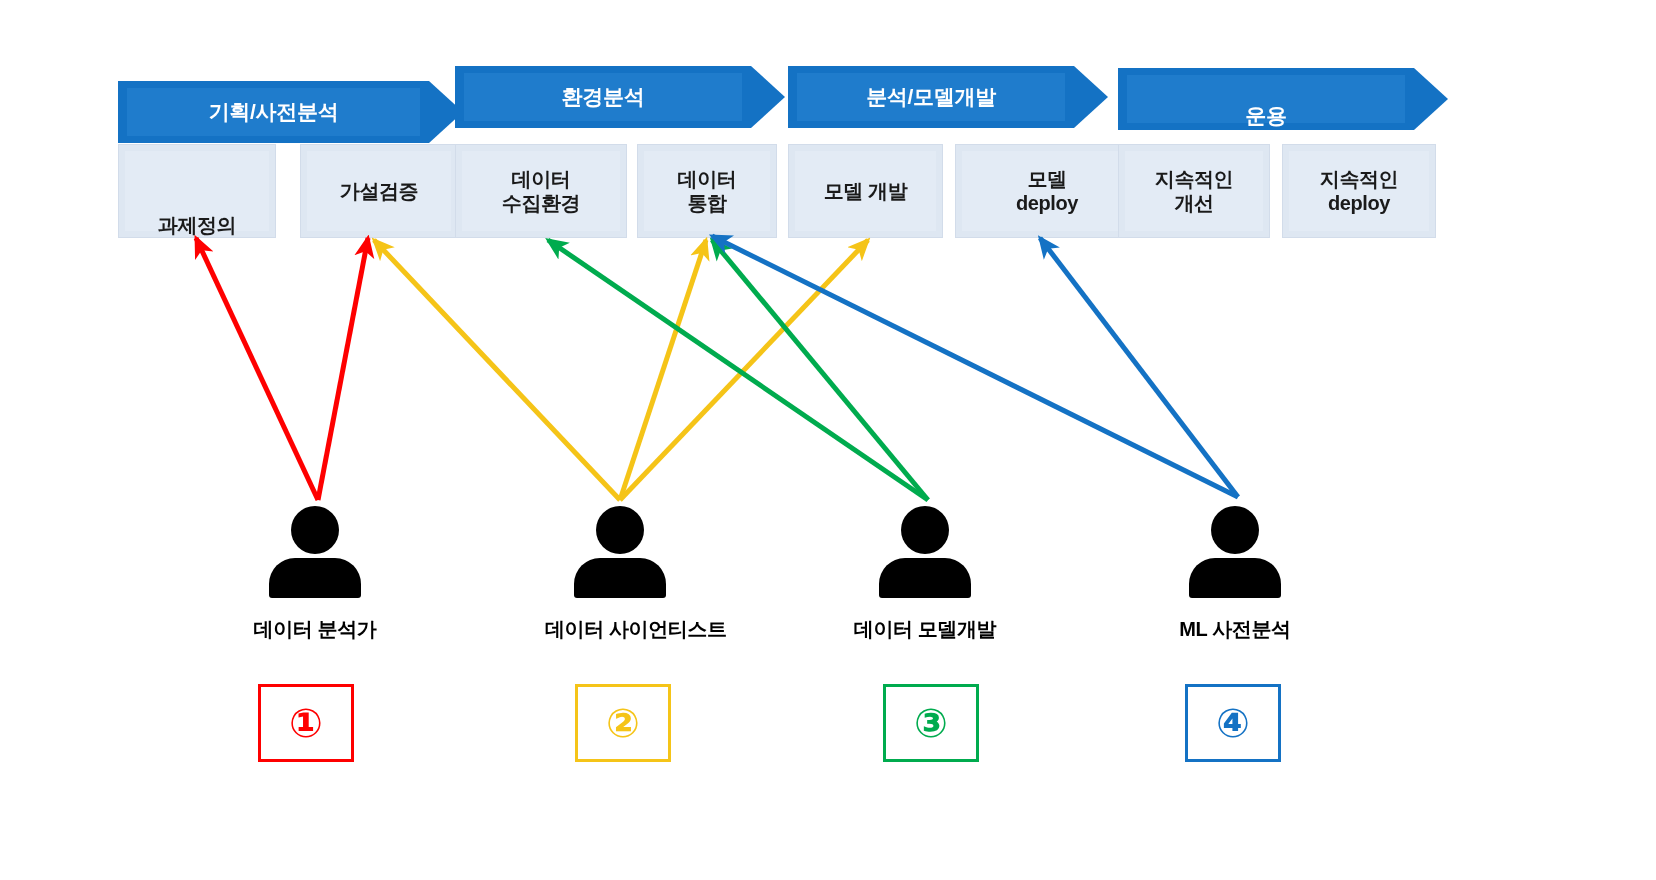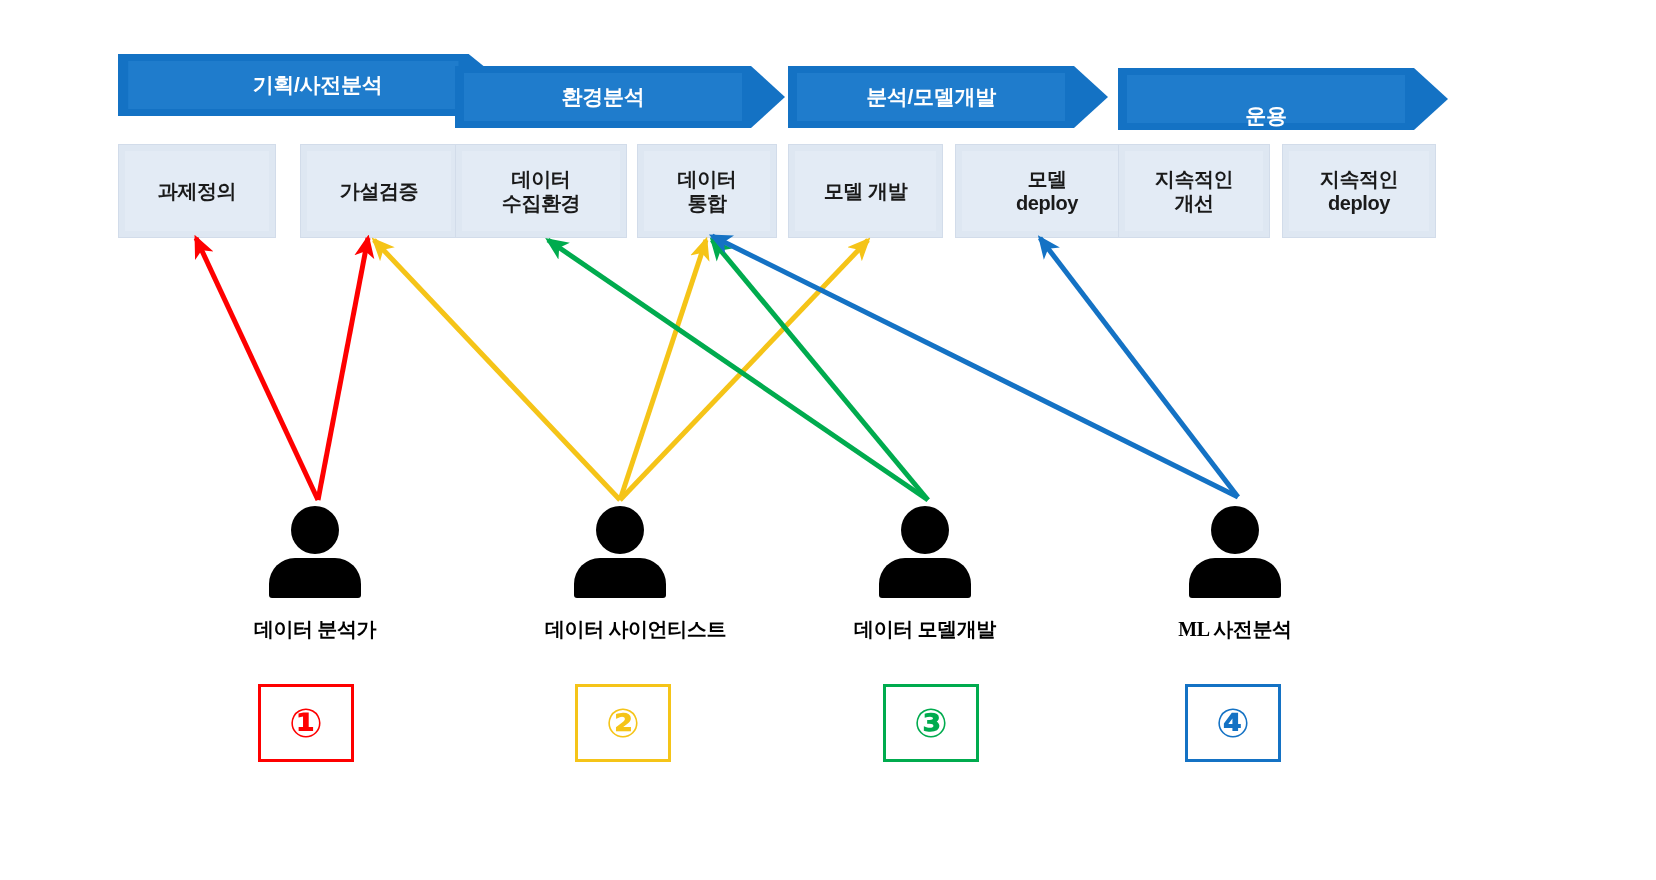--- a/index.html
+++ b/index.html
@@ -105,21 +105,20 @@
     background: #000000;
     border-radius: 26px 26px 3px 3px;
   }
   .person-label {
     margin-top: 22px;
     font-size: 20px;
     font-weight: bold;
     color: #000000;
     white-space: nowrap;
     letter-spacing: -0.4px;
-    font-family: Liberation Serif, serif;
   }
 
   
   .legend-box {
     position: absolute;
     width: 96px;
     height: 78px;
     box-sizing: border-box;
     border: 3px solid #000;
     background: #ffffff;
@@ -169,21 +168,21 @@
       <line x1="620" y1="500" x2="374" y2="240" stroke="#f5c418" stroke-width="5" stroke-linecap="butt" marker-end="url(#ah-2)"></line>
       <line x1="620" y1="500" x2="706" y2="240" stroke="#f5c418" stroke-width="5" stroke-linecap="butt" marker-end="url(#ah-2)"></line>
       <line x1="620" y1="500" x2="868" y2="240" stroke="#f5c418" stroke-width="5" stroke-linecap="butt" marker-end="url(#ah-2)"></line>
       <line x1="928" y1="500" x2="548" y2="240" stroke="#00ab4e" stroke-width="5" stroke-linecap="butt" marker-end="url(#ah-5)"></line>
       <line x1="928" y1="500" x2="712" y2="240" stroke="#00ab4e" stroke-width="5" stroke-linecap="butt" marker-end="url(#ah-5)"></line>
       <line x1="1238" y1="497" x2="712" y2="236" stroke="#1472c4" stroke-width="5" stroke-linecap="butt" marker-end="url(#ah-7)"></line>
       <line x1="1238" y1="497" x2="1040" y2="238" stroke="#1472c4" stroke-width="5" stroke-linecap="butt" marker-end="url(#ah-7)"></line>
     </svg>
 
   <div id="phases-container">
-      <div class="phase-banner" style="left: 118px; top: 54px; width: 345px; padding-left: 44px;">
+      <div class="phase-banner" style="left: 118px; top: 81px; width: 345px;">
         <svg class="phase-chevron" viewBox="0 0 345 62" preserveAspectRatio="none">
           <polygon points="0,0 311,0 345,31 311,62 0,62" fill="#1472c4"></polygon>
           <rect x="9" y="7" width="293" height="48" fill="#1f7ccc"></rect>
         </svg>
         <span class="phase-label">기획/사전분석</span>
       </div>
       <div class="phase-banner" style="left: 455px; top: 66px; width: 330px;">
         <svg class="phase-chevron" viewBox="0 0 330 62" preserveAspectRatio="none">
           <polygon points="0,0 296,0 330,31 296,62 0,62" fill="#1472c4"></polygon>
           <rect x="9" y="7" width="278" height="48" fill="#1f7ccc"></rect>
@@ -199,21 +198,21 @@
       </div>
       <div class="phase-banner" style="left: 1118px; top: 68px; width: 330px; align-items: flex-end;">
         <svg class="phase-chevron" viewBox="0 0 330 62" preserveAspectRatio="none">
           <polygon points="0,0 296,0 330,31 296,62 0,62" fill="#1472c4"></polygon>
           <rect x="9" y="7" width="278" height="48" fill="#1f7ccc"></rect>
         </svg>
         <span class="phase-label">운용</span>
       </div>
     </div>
   <div id="tasks-container">
-      <div class="task-box" style="left: 118px; top: 144px; width: 158px; height: 94px;">
+      <div class="task-box" style="left: 118px; top: 144px; width: 158px; height: 94px; align-items: flex-end;">
         <div class="task-box-inner"></div>
         <div class="task-label">과제정의</div>
       </div>
       <div class="task-box" style="left: 300px; top: 144px; width: 158px; height: 94px;">
         <div class="task-box-inner"></div>
         <div class="task-label">가설검증</div>
       </div>
       <div class="task-box" style="left: 455px; top: 144px; width: 172px; height: 94px;">
         <div class="task-box-inner"></div>
         <div class="task-label">데이터

